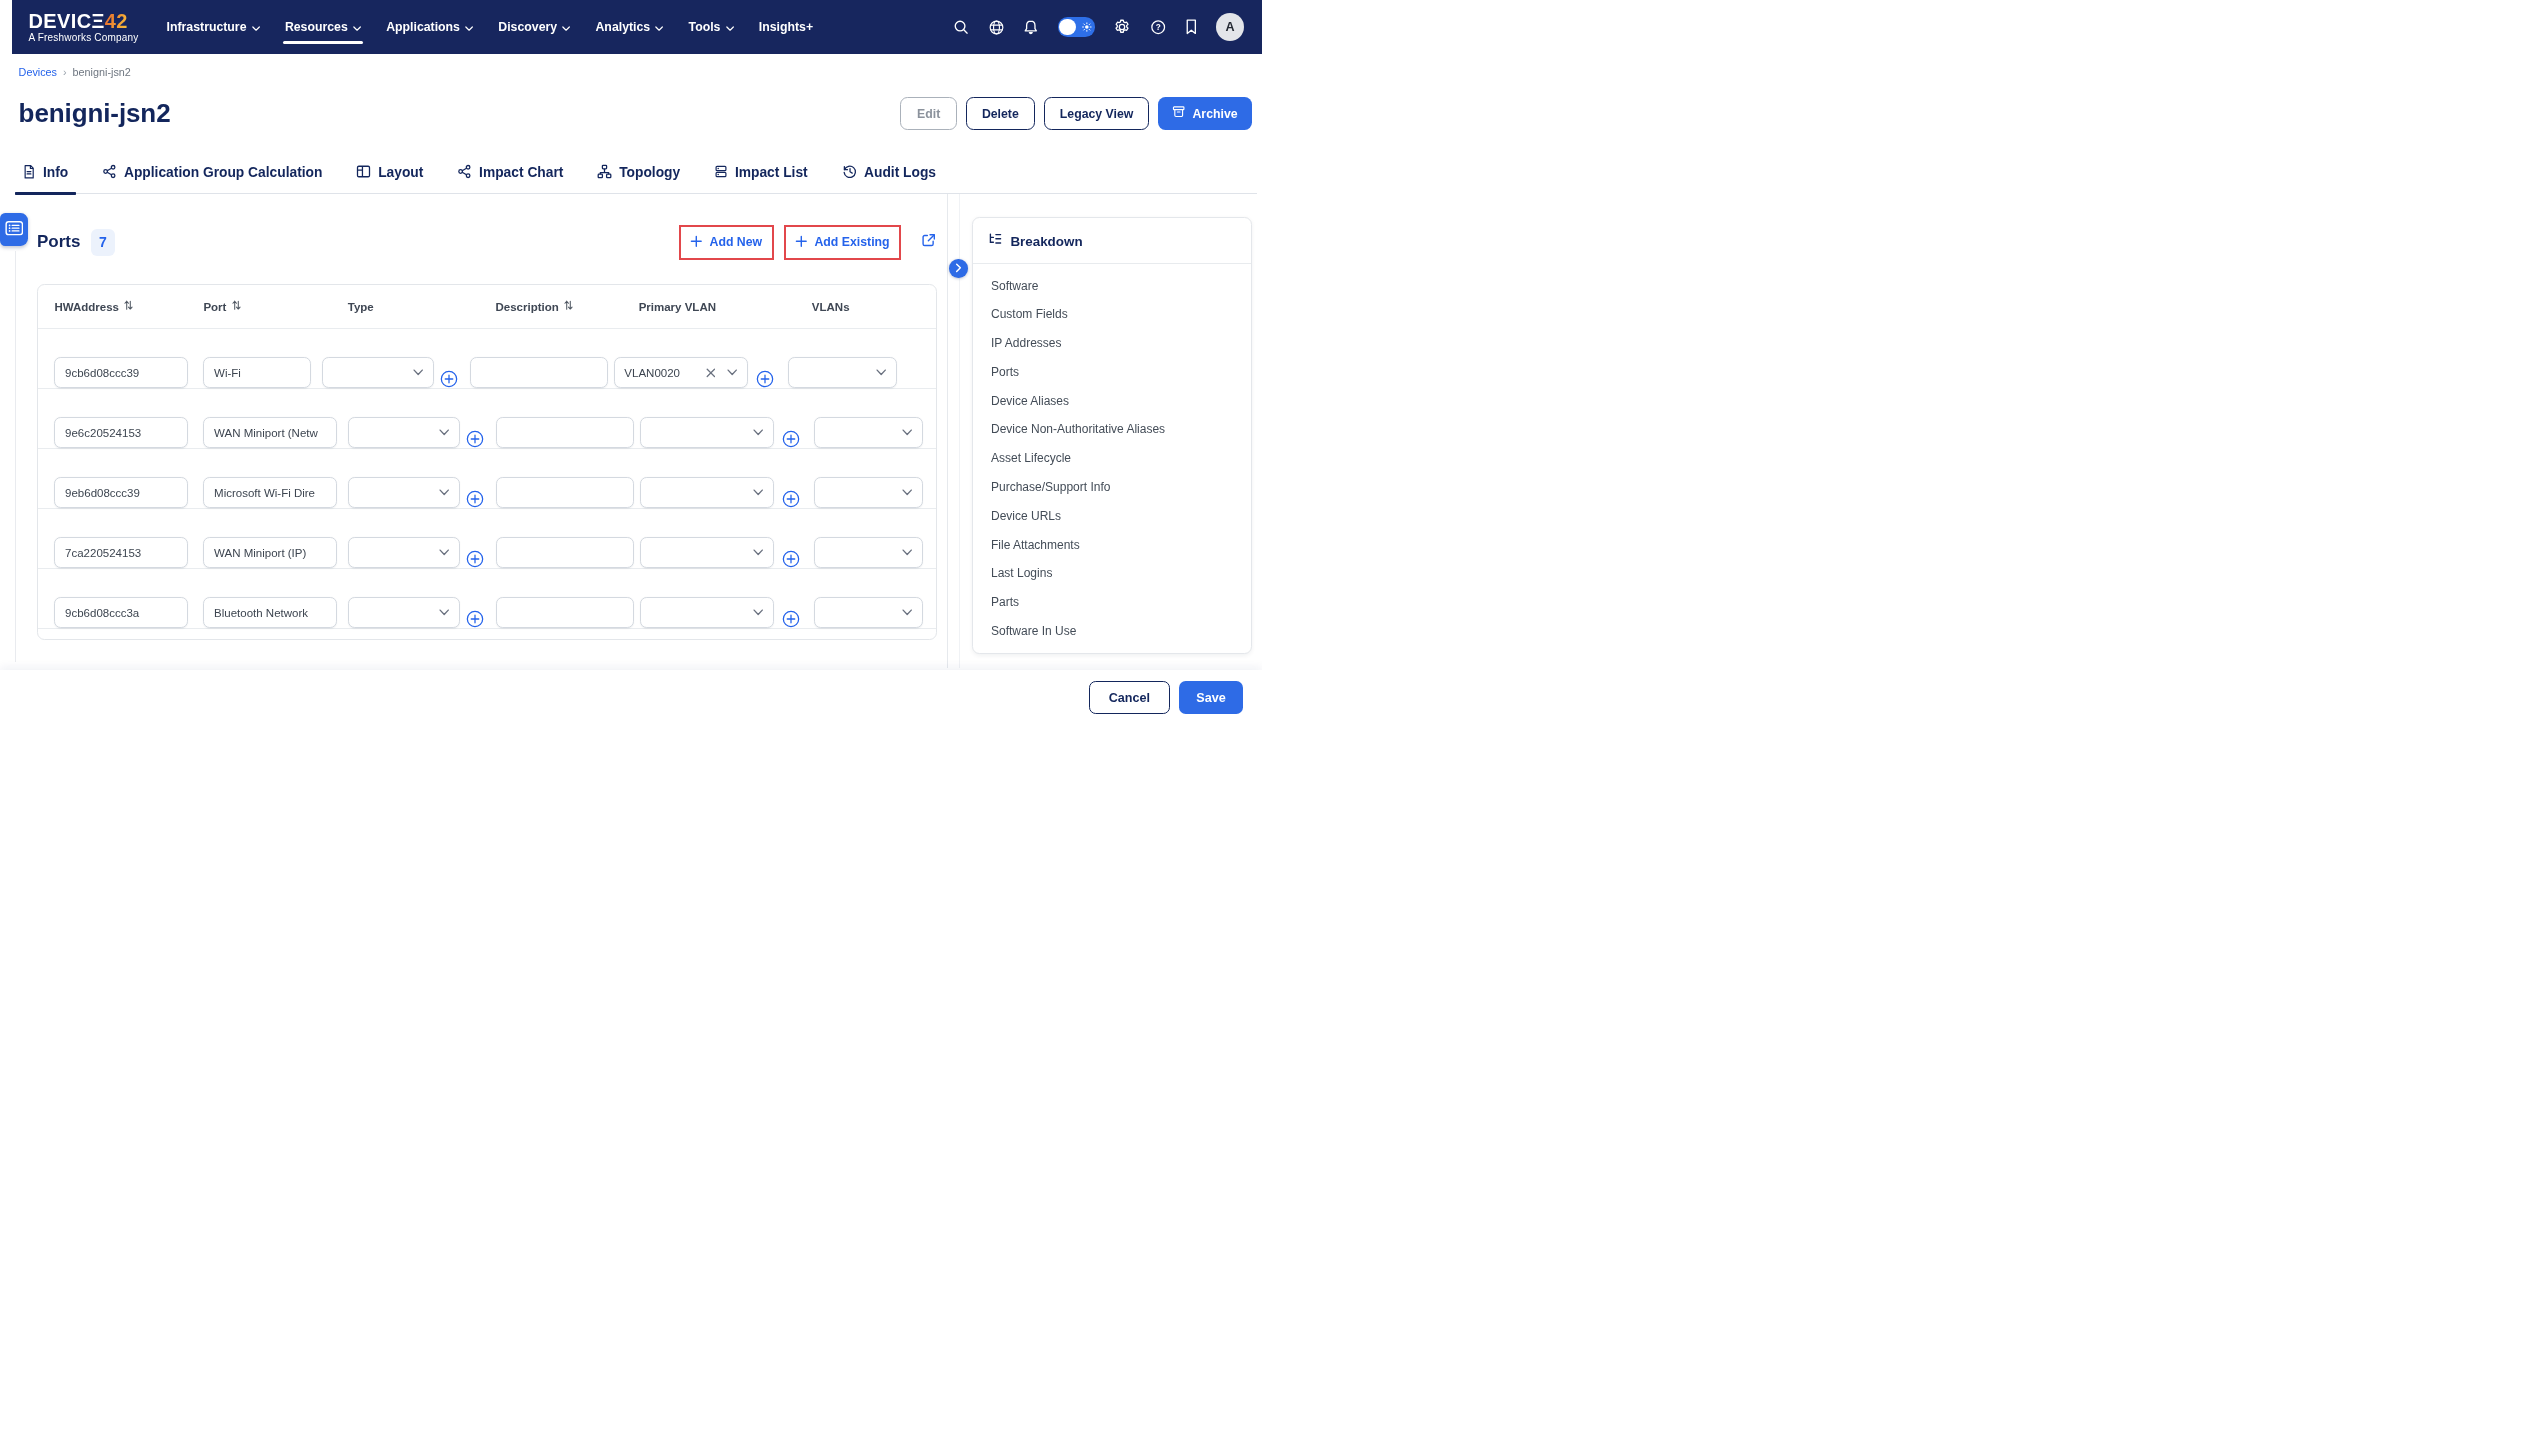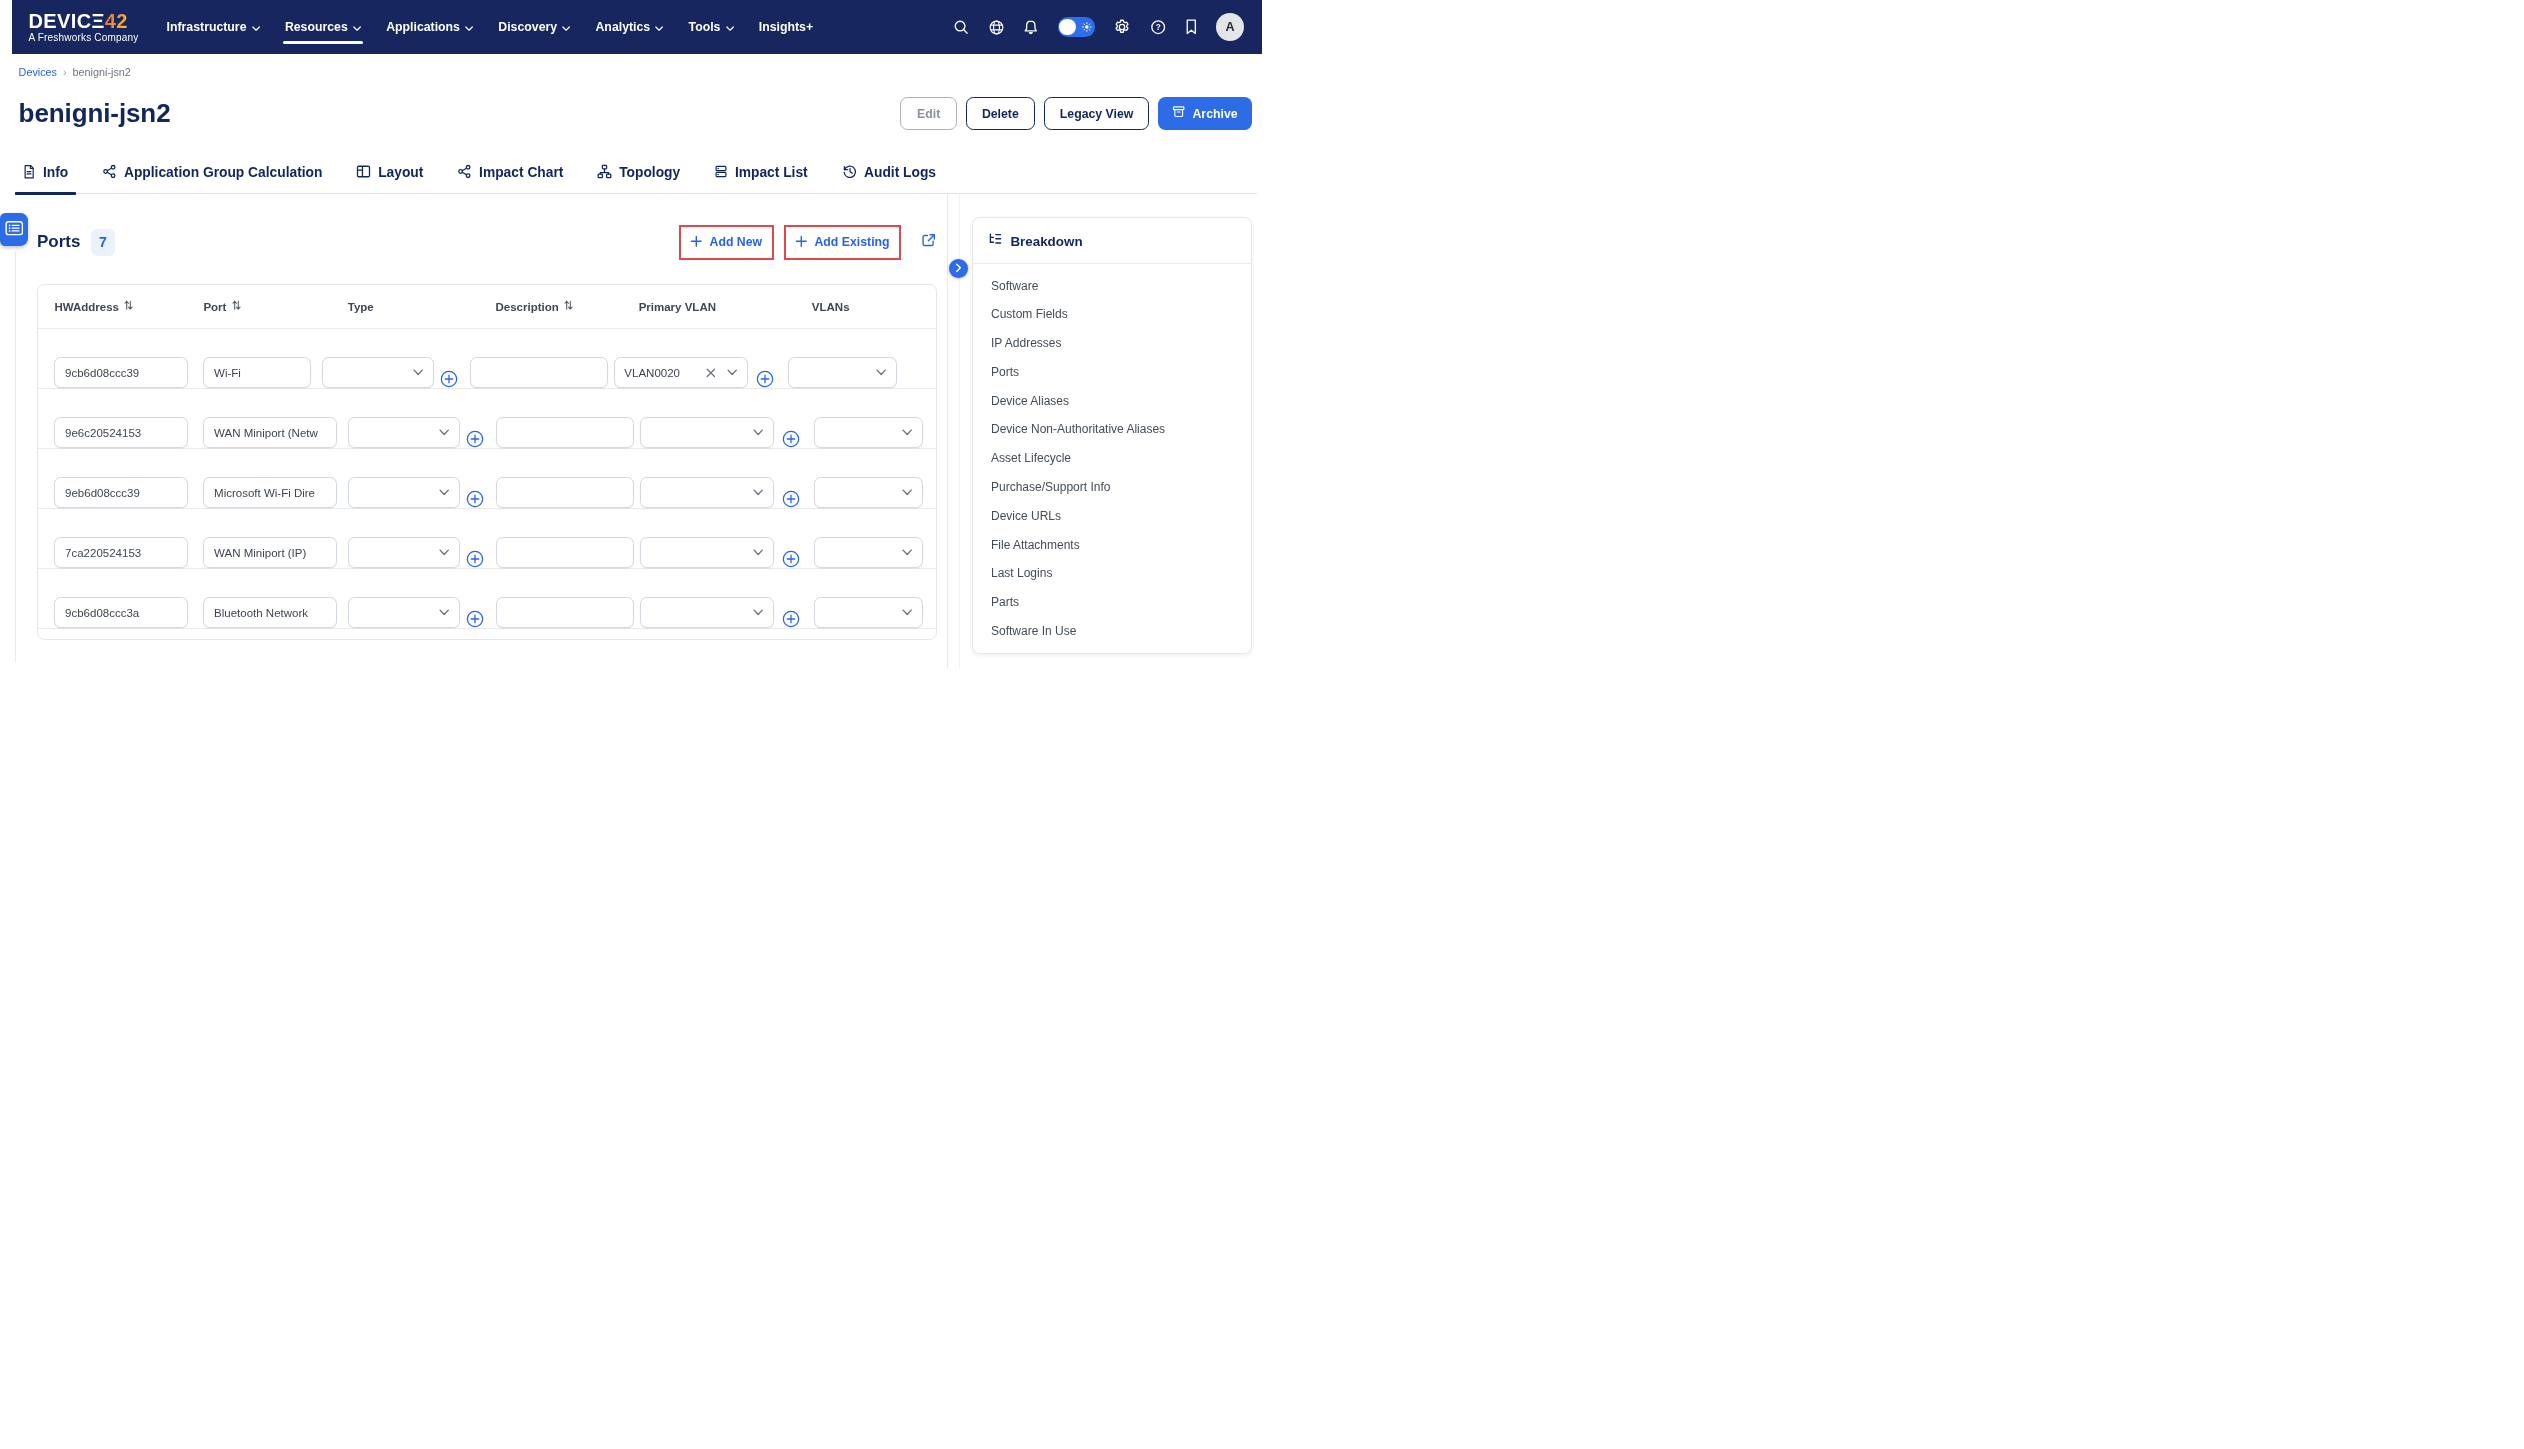--- a/index.html
+++ b/index.html
@@ -614,15 +614,19 @@
           <div class="bd-item">Purchase/Support Info</div>
           <div class="bd-item">Device URLs</div>
           <div class="bd-item">File Attachments</div>
           <div class="bd-item">Last Logins</div>
           <div class="bd-item">Parts</div>
           <div class="bd-item">Software In Use</div>
         </div>
     </aside>
   </div>
 
+  <footer class="footer">
+    <button class="btn btn-cancel">Cancel</button>
+    <button class="btn btn-save">Save</button>
+  </footer>
 
 </div>
 
 
 </body></html>

